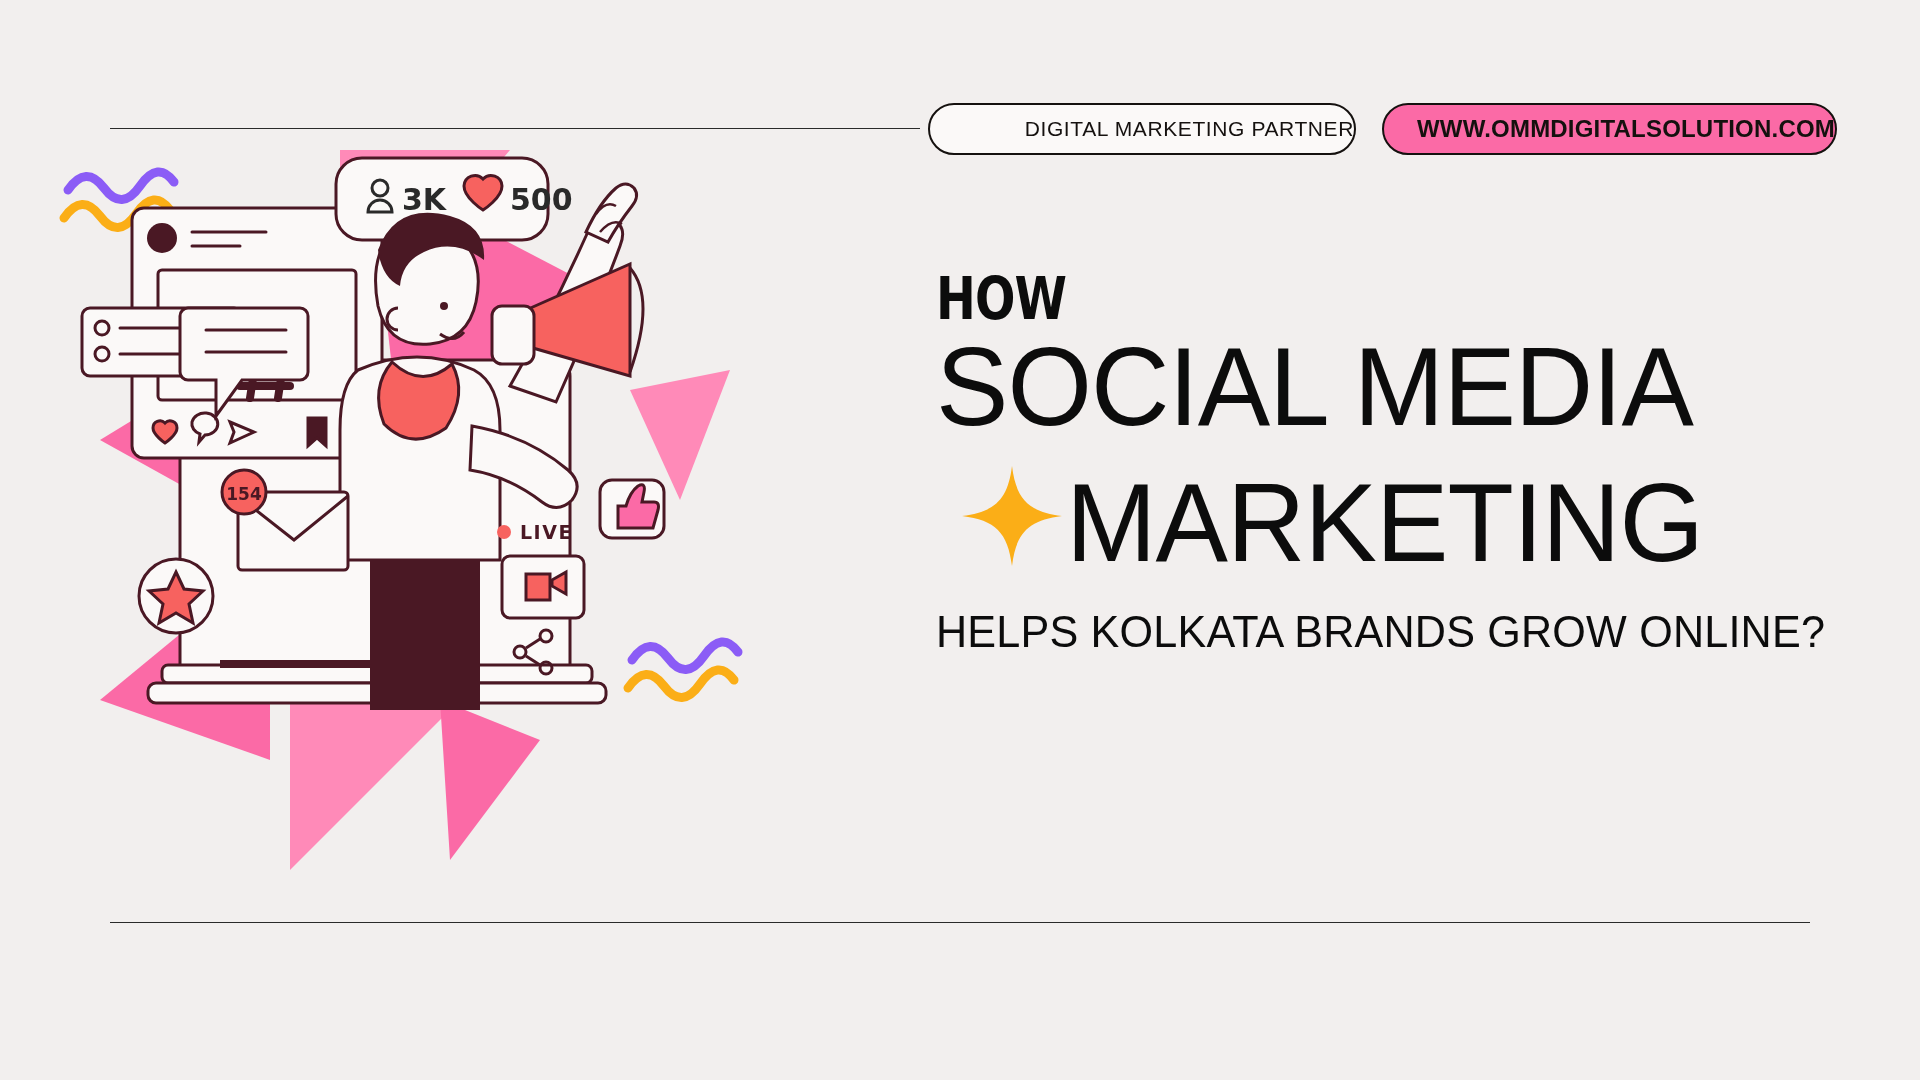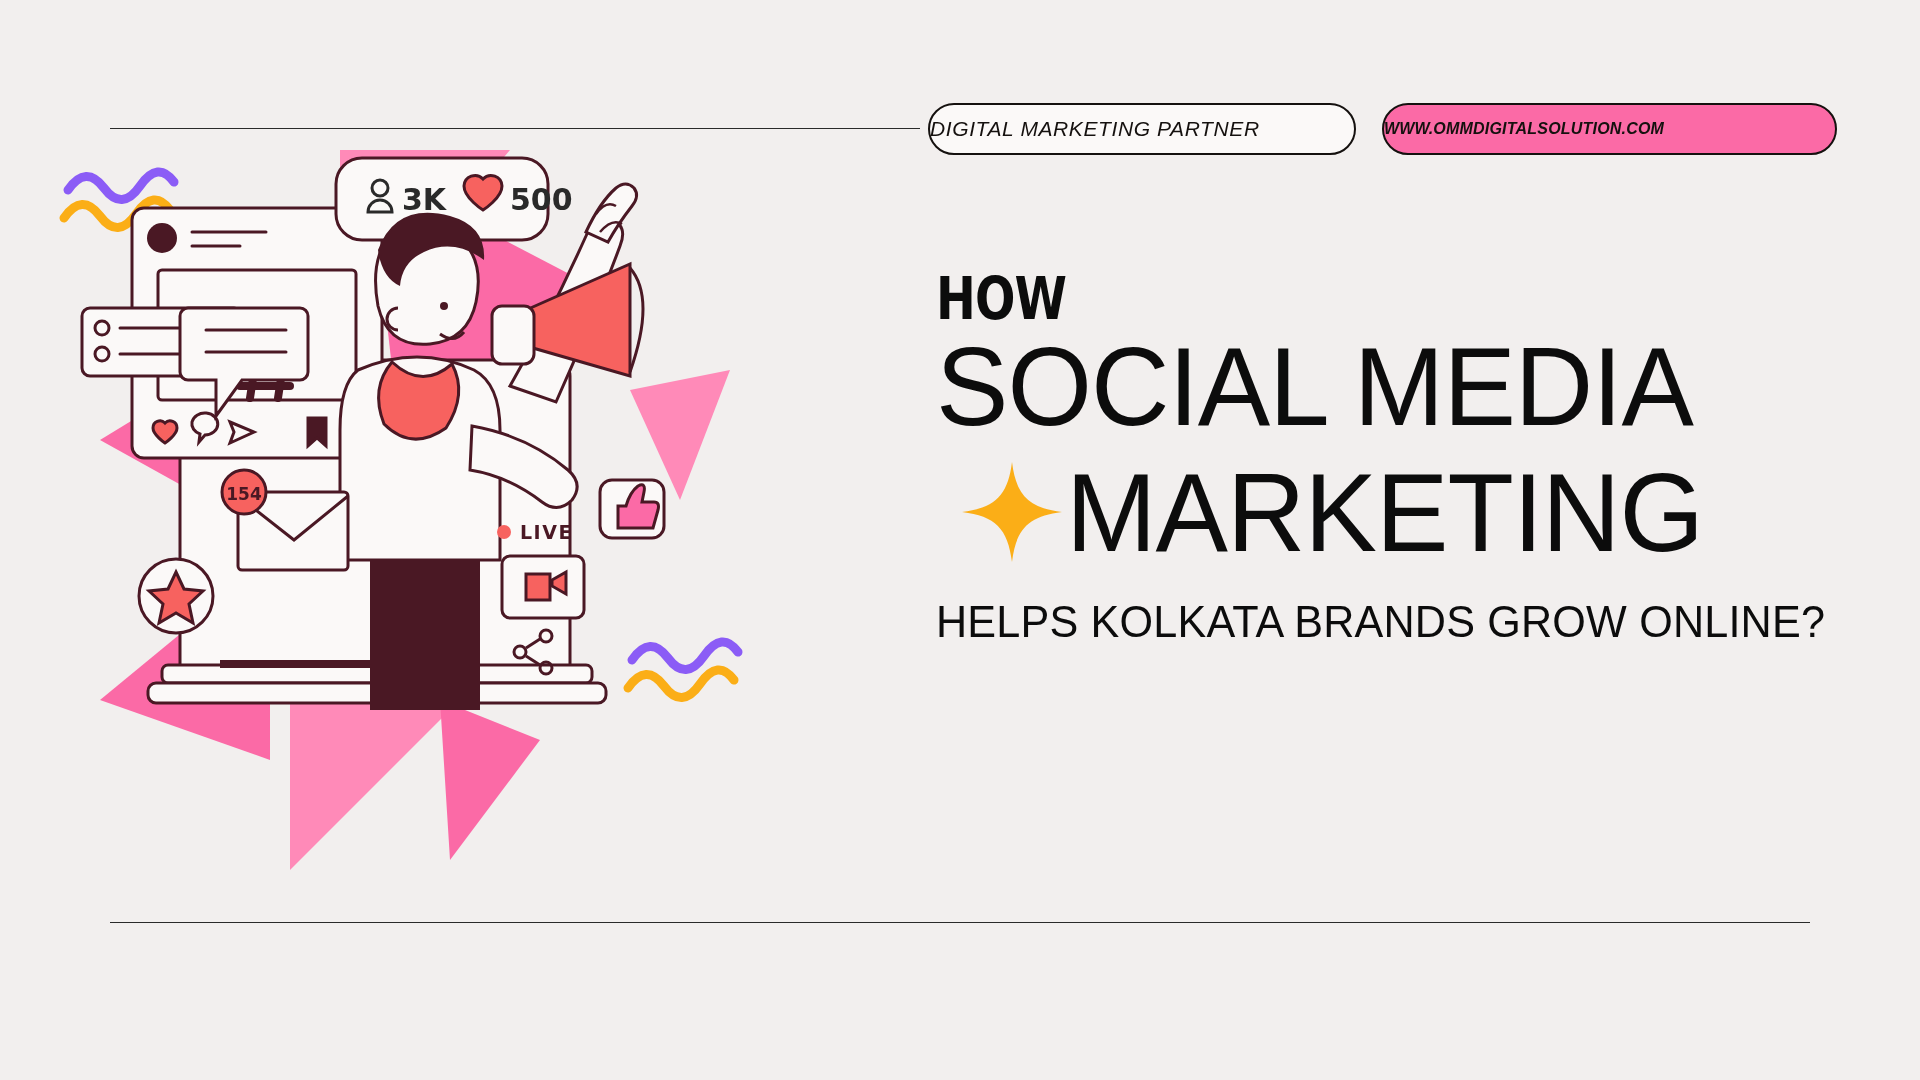--- a/index.html
+++ b/index.html
@@ -16,40 +16,39 @@
   .top-rule{
     position:absolute;left:110px;top:128px;width:810px;height:0;
     border-top:1.6px solid #2a2a2a;
   }
   .bottom-rule{
     position:absolute;left:110px;top:922px;width:1700px;height:0;
     border-top:1.6px solid #2a2a2a;
   }
   .badge{
     position:absolute;
-    display:flex;align-items:center;justify-content:flex-start;
+    display:flex;align-items:center;justify-content:flex-end;
     border:2px solid #15110f;
     border-radius:999px;
     font-weight:400;
     letter-spacing:.6px;
     white-space:nowrap;
     box-sizing:border-box;
-    font-style:italic;
   }
   .badge-partner{
     left:928px;top:103px;width:428px;height:52px;
     background:#fbf9f8;
     color:#15110f;
     font-size:21px;
   }
   .badge-url{
     left:1382px;top:103px;width:455px;height:52px;
     background:#fb6aa6;
     color:#15110f;
-    font-size:16px;
+    font-size:24px;
     font-weight:700;
     letter-spacing:.2px;
   }
 
   
   .headline{
     position:absolute;left:936px;top:270px;width:920px;
   }
   .hl-how{
     font-family:"DejaVu Sans", sans-serif;
@@ -66,22 +65,22 @@
     font-weight:300;
     font-size:112px;
     letter-spacing:-1px;
     color:#0c0c0c;
     line-height:1.05;
     white-space:nowrap;
     transform:scaleX(.97);
     transform-origin:left center;
   }
   .hl-line2{
-    display:flex;align-items:center;gap:6px;
-    margin-top:8px;
+    display:flex;align-items:flex-start;gap:6px;
+    margin-top:18px;
   }
   .star{
     width:104px;height:104px;flex:none;
     margin-left:24px;margin-right:-4px;
   }
   .hl-sub{
     font-family:"Liberation Sans", sans-serif;
     font-weight:400;
     font-size:44px;
     letter-spacing:.2px;

